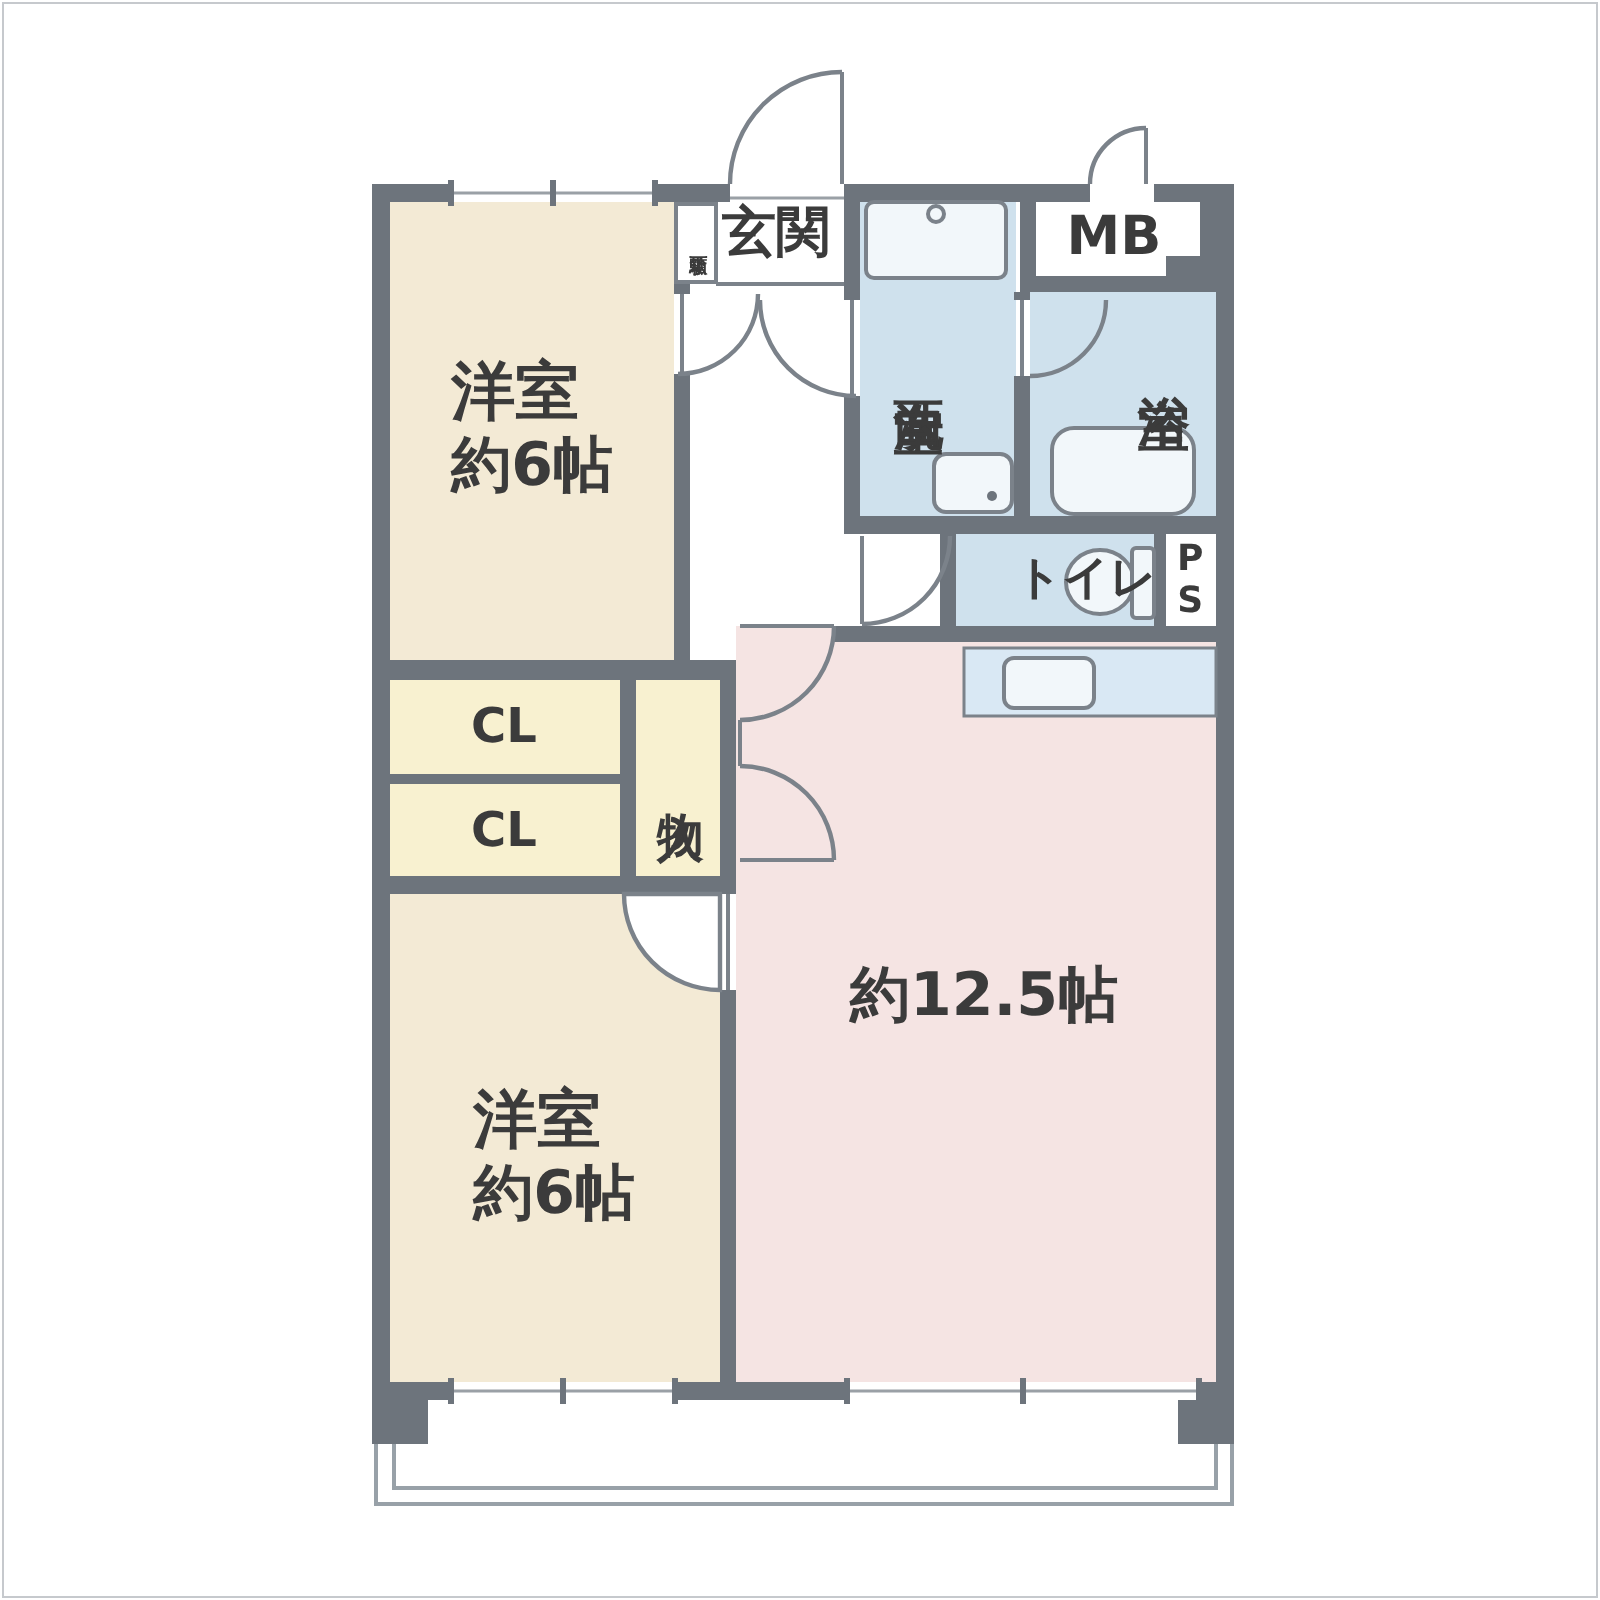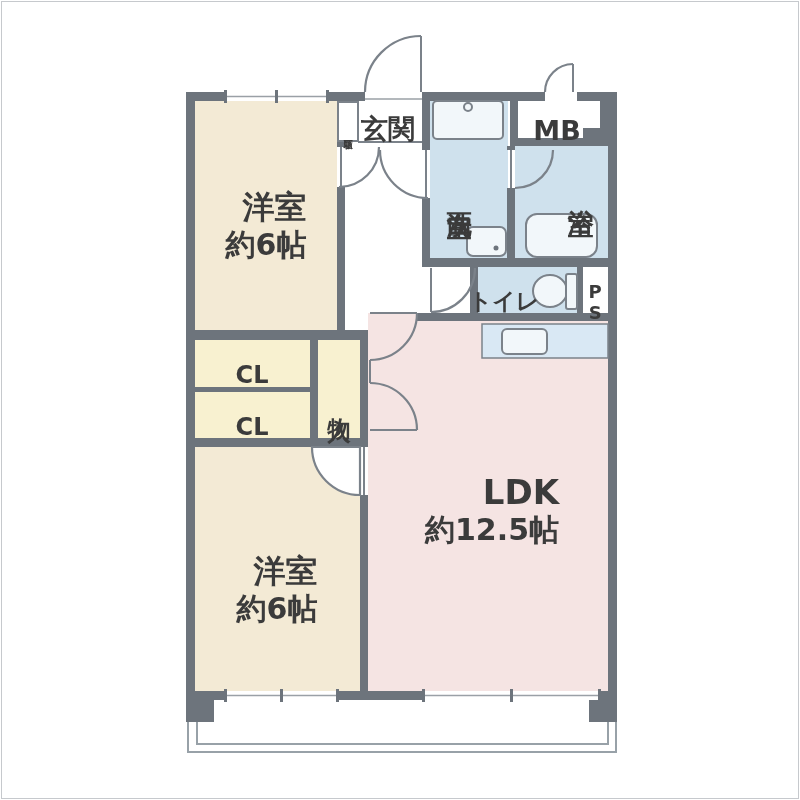--- a/index.html
+++ b/index.html
@@ -2,21 +2,21 @@
 <html style="--wall: #6d747c; --cream: #f3ead5; --yellow: #f8f1d0; --pink: #f5e4e3; --blue: #cfe1ed; --counter: #d9e8f4; --fixture: #f2f7fa; --line: #7b828a; --glass: #9aa0a6; --balconyLine: #98a1a8; --text: #3b3b3b;"><head>
 <meta charset="utf-8">
 <style>
   html,body{margin:0;padding:0;background:#fff;}
   #stage{position:relative;width:800px;height:800px;background:#fff;overflow:hidden;
          font-family:"DejaVu Sans","Liberation Sans",sans-serif;}
   #frame{position:absolute;left:1px;top:1px;right:1px;bottom:1px;border:1px solid #c6c9cd;pointer-events:none;}
   .r{position:absolute;}
   .w{position:absolute;background:var(--wall);}
   .lbl{position:absolute;transform:translate(-50%,-50%);font-weight:bold;color:var(--text);
-       text-align:right;line-height:1.18;white-space:nowrap;margin-top:12px;}
+       text-align:left;line-height:1.18;white-space:nowrap;}
   .v{writing-mode:vertical-rl;text-orientation:upright;letter-spacing:1px;}
   .fill-cream{background:var(--cream);}
   .fill-yellow{background:var(--yellow);}
   .fill-pink{background:var(--pink);}
   .fill-blue{background:var(--blue);}
   .fill-white{background:#ffffff;}
   svg{position:absolute;left:0;top:0;}
   .arc{fill:none;stroke:var(--line);stroke-width:2.2;}
   .leaf{fill:none;stroke:var(--line);stroke-width:2;}
   .fix{fill:var(--fixture);stroke:var(--line);stroke-width:2;}
@@ -142,28 +142,27 @@
 
   <div class="lbl" style="left:266px;top:214px;font-size:32px;">
     <div>洋室</div>
     <div style="font-size:30px;">約6帖</div>
   </div>
   <div class="lbl" style="left:277px;top:578px;font-size:32px;">
     <div>洋室</div>
     <div style="font-size:30px;">約6帖</div>
   </div>
   <div class="lbl" style="left:492px;top:498px;font-size:34px;">
-    <div>LDK</div>
     <div style="font-size:30px;">約12.5帖</div>
   </div>
   <div class="lbl" style="left:388px;top:117px;font-size:27px;">玄関</div>
   <div class="lbl v" style="left:348px;top:121px;font-size:9px;letter-spacing:0;">下駄箱</div>
   <div class="lbl v" style="left:459px;top:181px;font-size:25px;">洗面室</div>
   <div class="lbl v" style="left:581px;top:178px;font-size:26px;">浴室</div>
   <div class="lbl" style="left:557px;top:119px;font-size:27px;">MB</div>
-  <div class="lbl" style="left:504px;top:290px;font-size:23px;">トイレ</div>
+  <div class="lbl" style="left:543px;top:290px;font-size:23px;">トイレ</div>
   <div class="lbl v" style="left:595px;top:290px;font-size:18px;letter-spacing:0;">PS</div>
   <div class="lbl" style="left:252px;top:363px;font-size:24px;">CL</div>
   <div class="lbl" style="left:252px;top:415px;font-size:24px;">CL</div>
   <div class="lbl v" style="left:339px;top:389px;font-size:23px;">物入</div>
 
   <div id="frame"></div>
 </div>
 
 </body></html>

